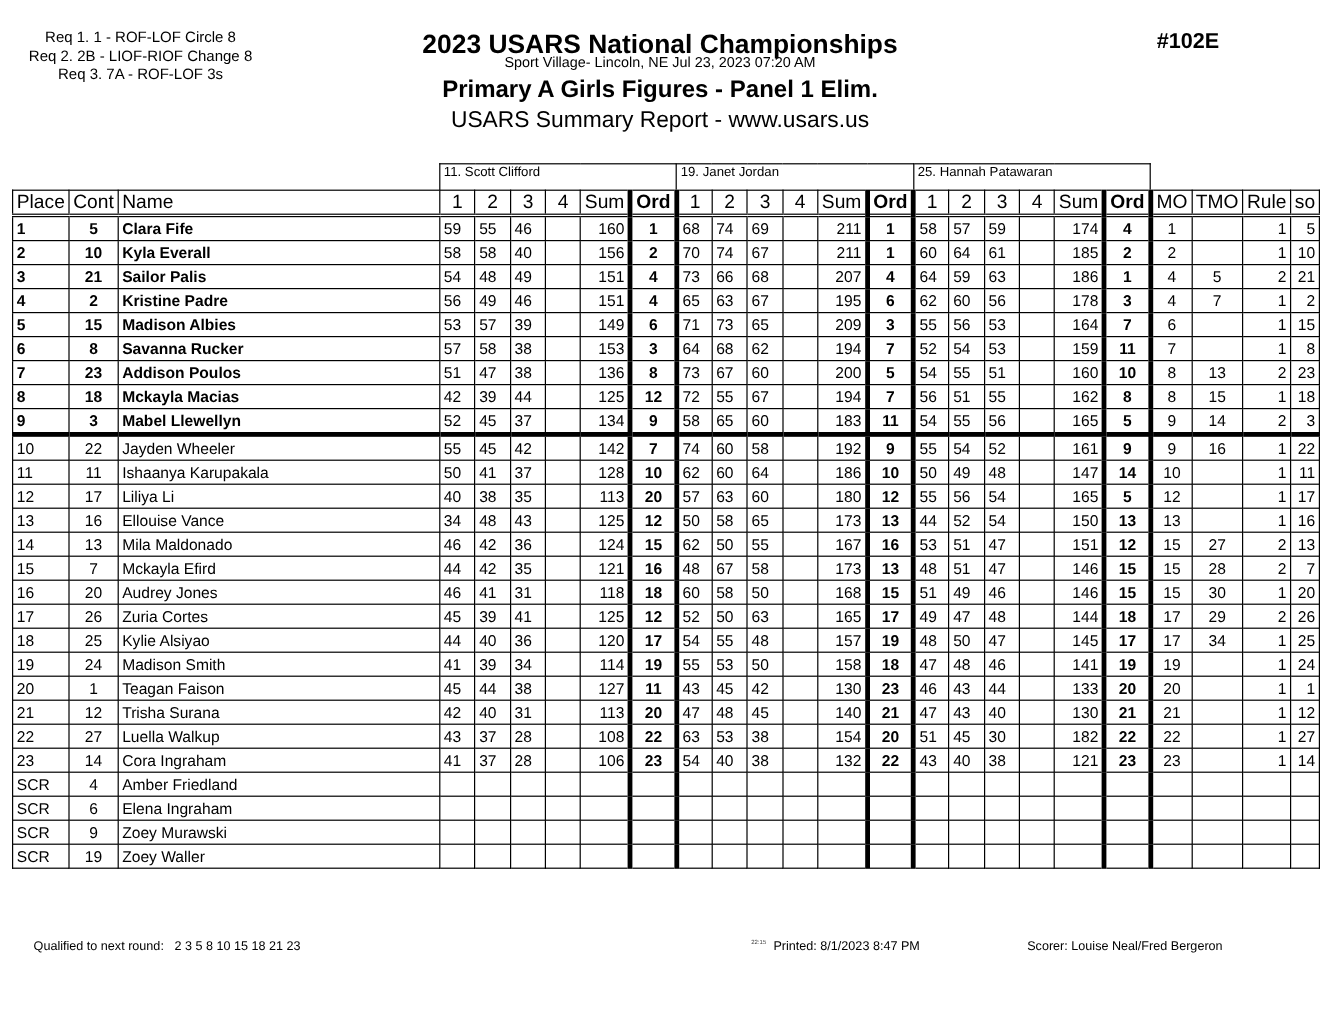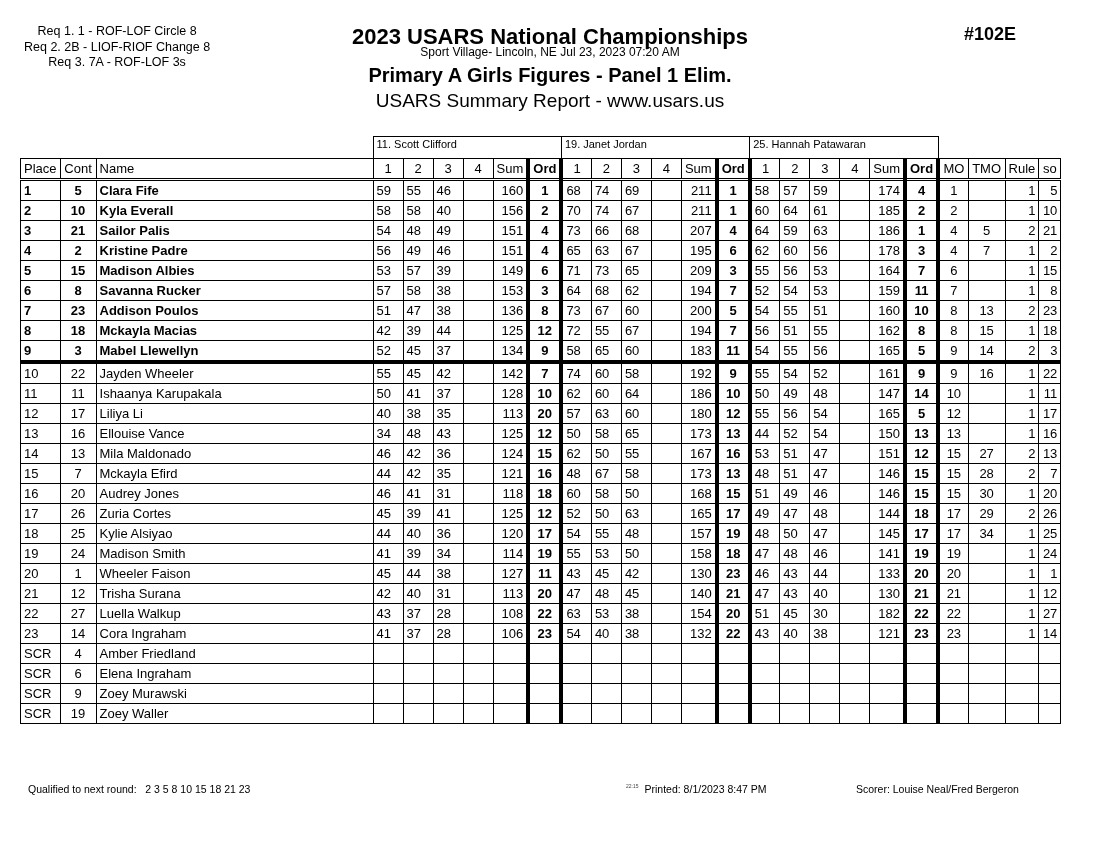--- a/index.html
+++ b/index.html
@@ -5,26 +5,26 @@
   html, body { margin:0; padding:0; background:#ffffff; }
   body { width:1100px; height:850px; position:relative; overflow:hidden; font-family:"Liberation Sans", sans-serif; color:#000; }
   .reqs { position:absolute; left:24px; top:24px; font-size:12.5px; line-height:15.5px;text-align:center; }
   .hdr { position:absolute; left:340px; width:420px; text-align:center; white-space:nowrap; }
   .h1 { top:24px; font-size:22px; font-weight:bold; }
   .h2 { top:45px; font-size:12px; }
   .h3 { top:64px; font-size:20px; font-weight:bold; }
   .h4 { top:90px; font-size:19px; }
   .event-no { position:absolute; left:964px; top:24px; font-size:18px; font-weight:bold; }
 
-  table.grid { position:absolute; left:20px; top:136px; border-collapse:collapse; table-layout:fixed; font-size:13px;padding-left:38px; }
+  table.grid { position:absolute; left:10px; top:136px; border-collapse:collapse; table-layout:fixed; font-size:13px;padding-left:38px; }
   table.grid td { border:1px solid #000; height:19px; padding:0 3px; white-space:nowrap; overflow:hidden; }
   tr.judges td { height:20px; }
   tr.judges td.blank { border:none; }
   tr.judges td.jname { font-size:11px; vertical-align:top; padding-top:1px; border-bottom:1px solid #000; }
-  tr.colhdr td { font-size:13px; border-bottom:3px double #000; }
+  tr.colhdr td { font-size:16px; border-bottom:3px double #000; }
   td.c { text-align:center; }
   td.r { text-align:right; }
   td.l { text-align:left; }
   td.ord { font-weight:bold; border-left:4px solid #000 !important; border-right:4px solid #000 !important; text-align:center; }
   td.ordh { border-left:4px solid #000 !important; border-right:4px solid #000 !important; text-align:left;font-weight:bold; }
   tr.qual td.pl, tr.qual td.ct, tr.qual td.nm { font-weight:bold; }
   tr.cutline td { border-bottom:4px solid #000; }
   .footer { position:absolute; top:783px; font-size:10.5px; white-space:nowrap; }
   .tiny { font-size:5px; vertical-align:top; color:#444; margin-right:6px; }
 </style>
@@ -615,21 +615,21 @@
         <td class="r">141</td>
         <td class="ord">19</td>
         <td class="c">19</td>
         <td class="c"></td>
         <td class="r">1</td>
         <td class="r">24</td>
       </tr>
       <tr>
         <td class="l pl">20</td>
         <td class="c ct">1</td>
-        <td class="l nm">Wheeler Faison</td>
+        <td class="l nm">Teagan Faison</td>
         <td class="l">45</td>
         <td class="l">44</td>
         <td class="l">38</td>
         <td class="l"></td>
         <td class="r">127</td>
         <td class="ord">11</td>
         <td class="l">43</td>
         <td class="l">45</td>
         <td class="l">42</td>
         <td class="l"></td>

